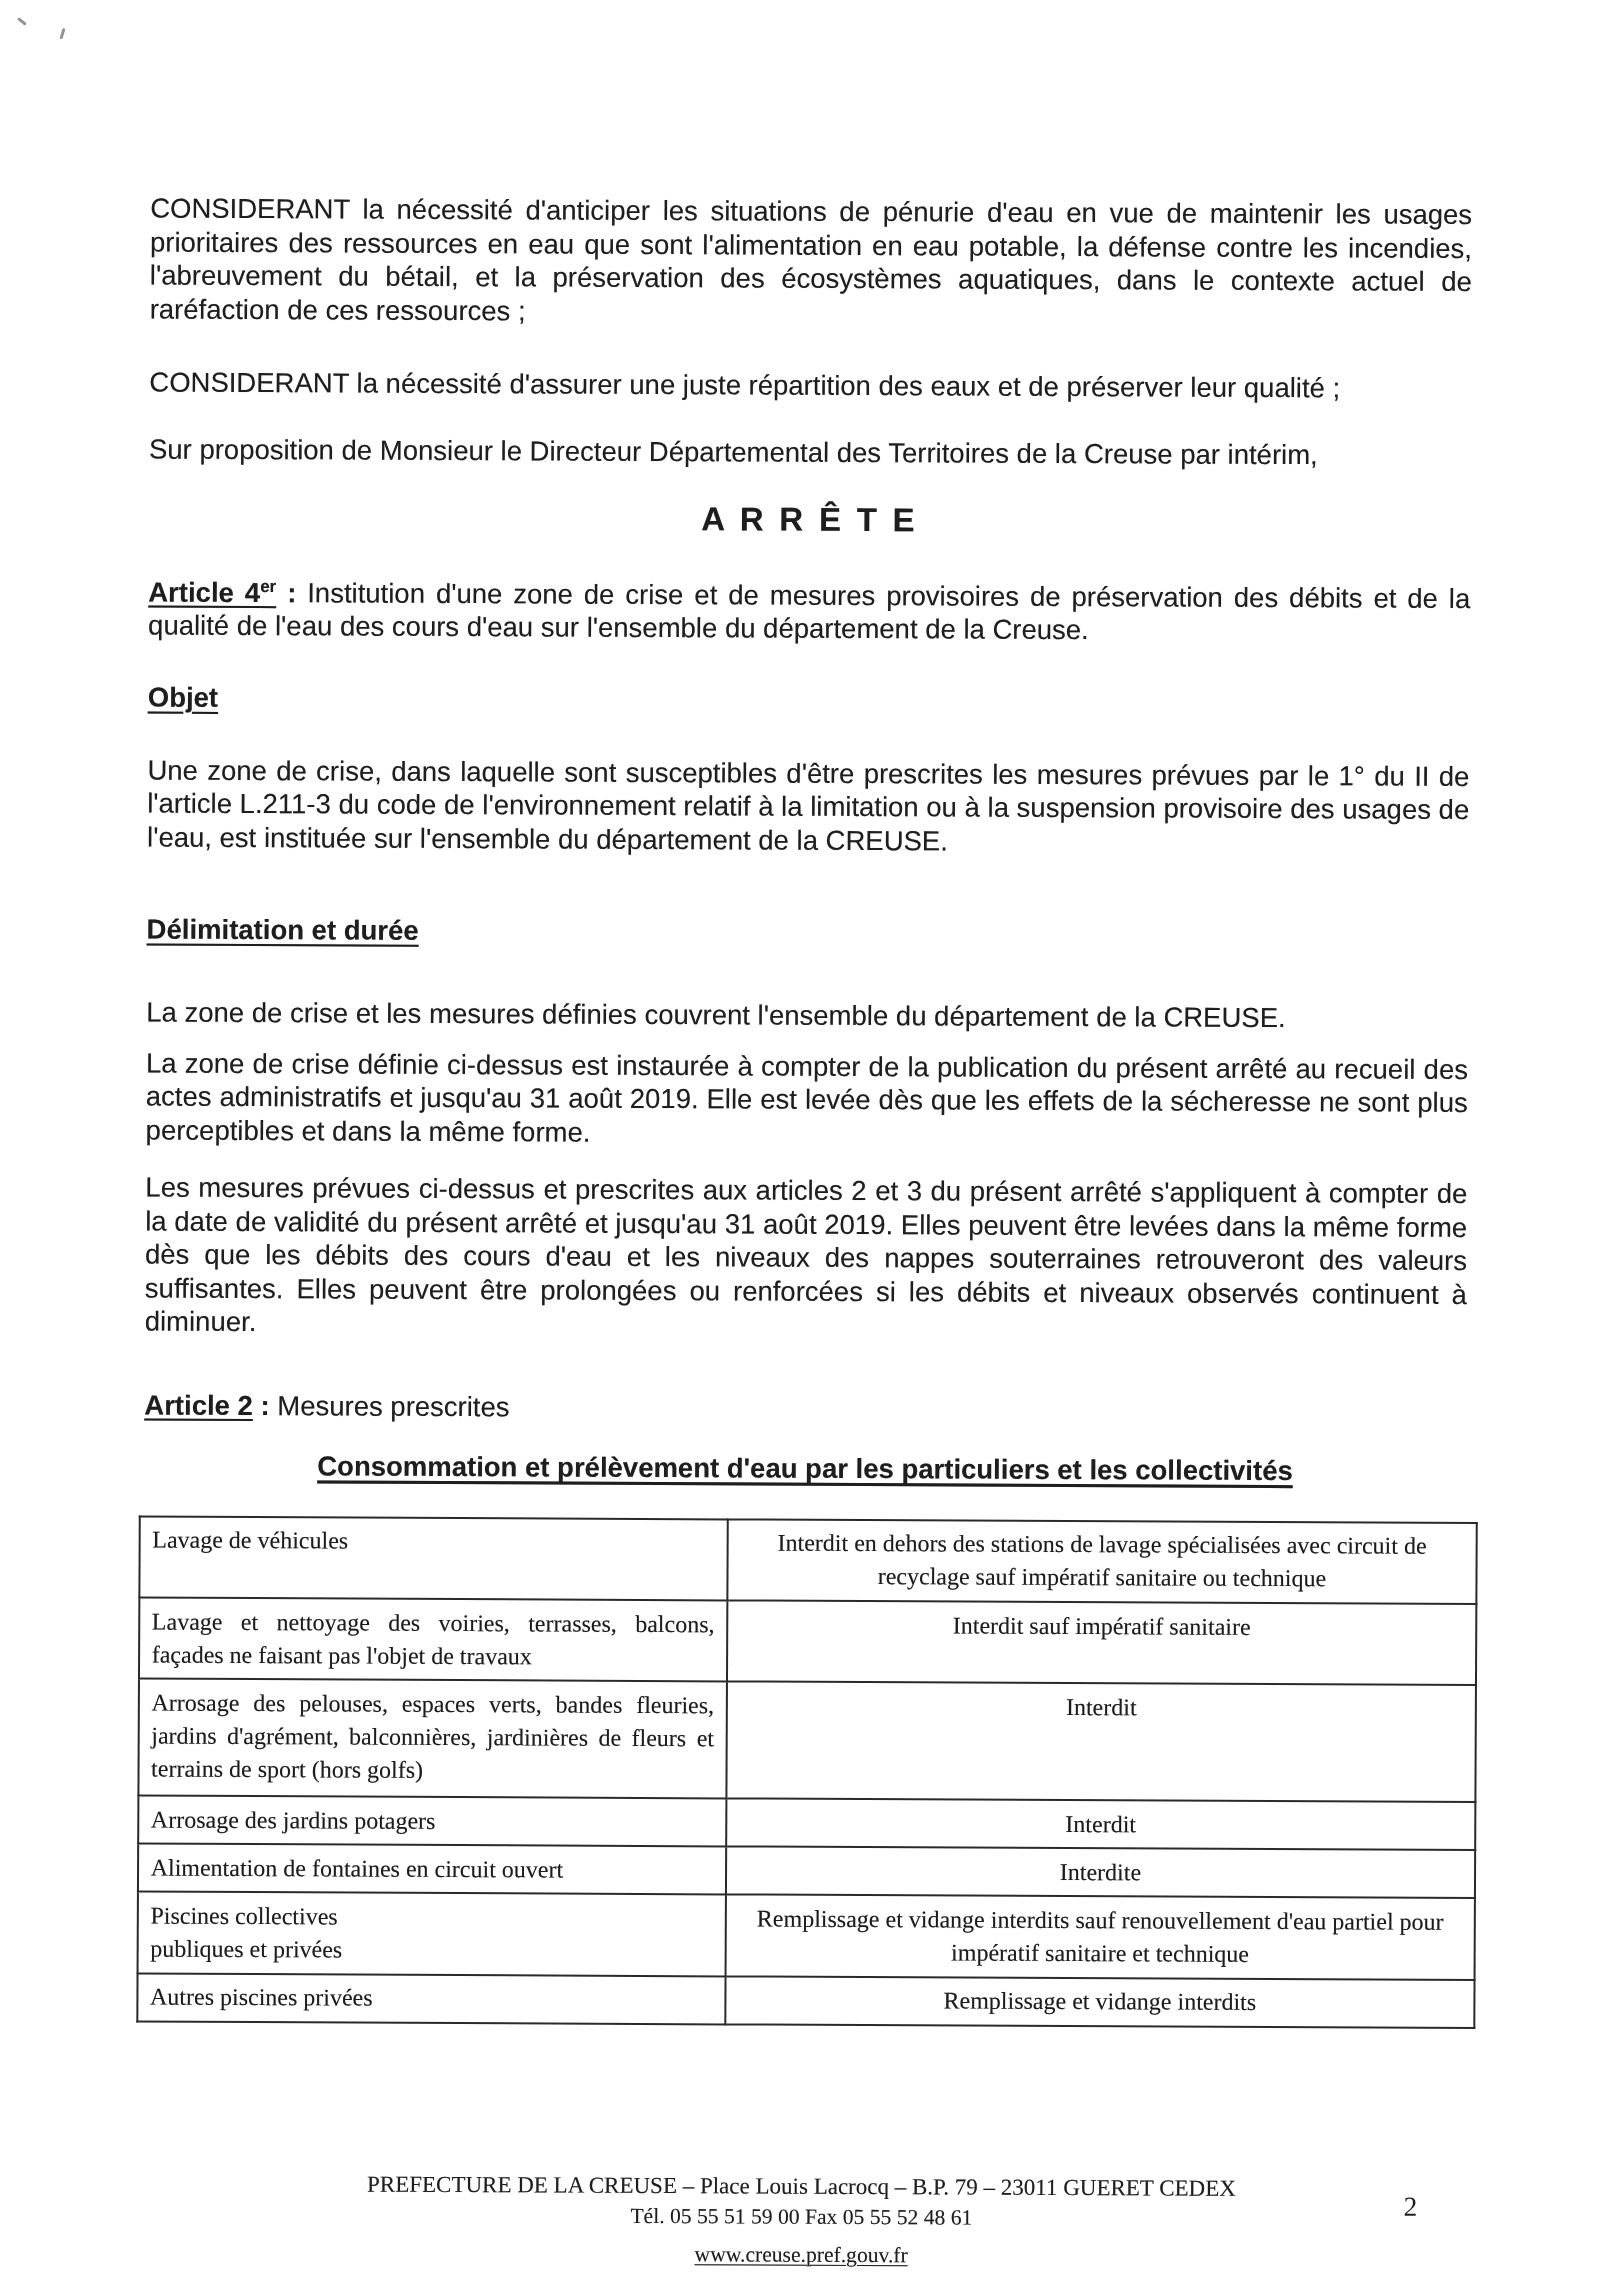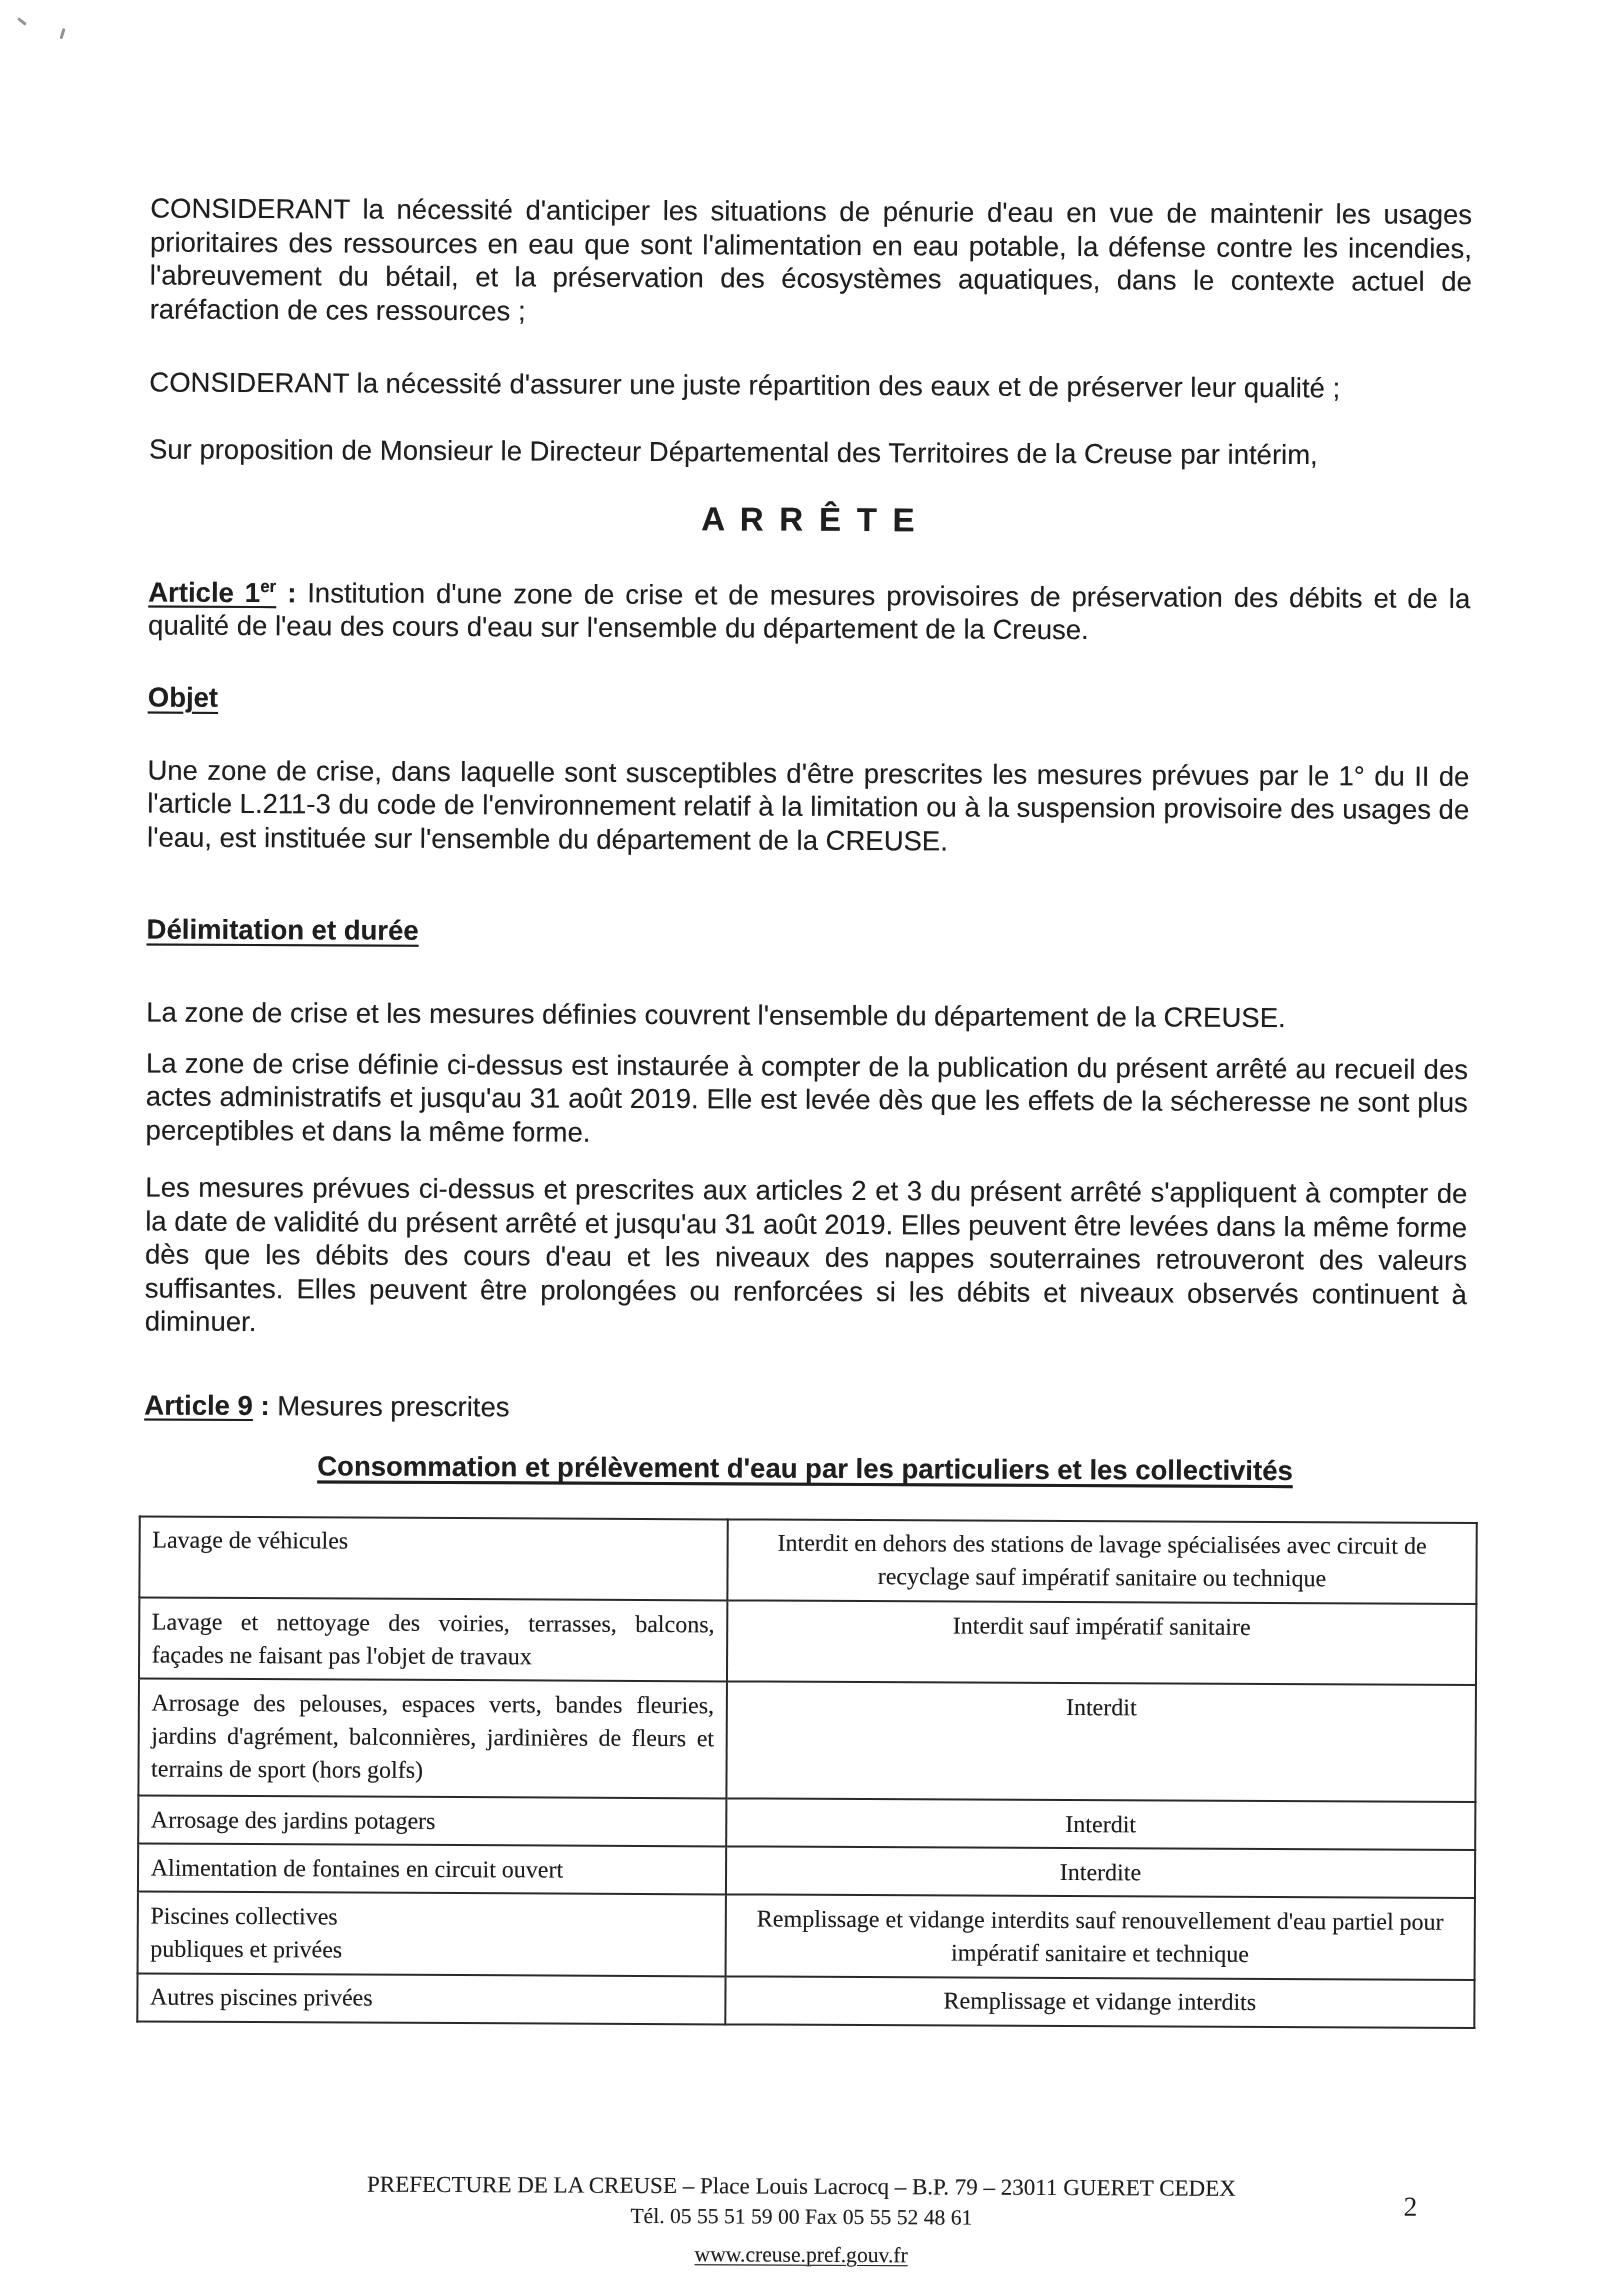--- a/index.html
+++ b/index.html
@@ -127,37 +127,37 @@
 
     <p class="body just" style="margin-top:191px">CONSIDERANT la nécessité d'anticiper les situations de pénurie d'eau en vue de maintenir les usages prioritaires des ressources en eau que sont l'alimentation en eau potable, la défense contre les incendies, l'abreuvement du bétail, et la préservation des écosystèmes aquatiques, dans le contexte actuel de raréfaction de ces ressources ;</p>
 
     <p class="body oneline" style="margin-top:40px">CONSIDERANT la nécessité d'assurer une juste répartition des eaux et de préserver leur qualité ;</p>
 
     <p class="body oneline" style="margin-top:33px">Sur proposition de Monsieur le Directeur Départemental des Territoires de la Creuse par intérim,</p>
 
     <h1 class="arrete" style="margin-top:31px">A R R Ê T E</h1>
 
     <p class="body just" style="margin-top:39px">
-      <span class="bold u3"><span>Article 1</span><sup class="ord">er</sup></span><span class="bold"> : </span><span>Institution d'une zone de crise et de mesures provisoires de préservation des débits et de la qualité de l'eau des cours d'eau sur l'ensemble du département de la Creuse.</span>
+      <span class="bold u3"><span>Article 4</span><sup class="ord">er</sup></span><span class="bold"> : </span><span>Institution d'une zone de crise et de mesures provisoires de préservation des débits et de la qualité de l'eau des cours d'eau sur l'ensemble du département de la Creuse.</span>
     </p>
 
     <h2 class="subhead" style="margin-top:38px">Objet</h2>
 
     <p class="body just" style="margin-top:39px">Une zone de crise, dans laquelle sont susceptibles d'être prescrites les mesures prévues par le 1° du II de l'article L.211-3 du code de l'environnement relatif à la limitation ou à la suspension provisoire des usages de l'eau, est instituée sur l'ensemble du département de la CREUSE.</p>
 
     <h2 class="subhead" style="margin-top:59px">Délimitation et durée</h2>
 
     <p class="body oneline" style="margin-top:49px">La zone de crise et les mesures définies couvrent l'ensemble du département de la CREUSE.</p>
 
     <p class="body just" style="margin-top:17.7px">La zone de crise définie ci-dessus est instaurée à compter de la publication du présent arrêté au recueil des actes administratifs et jusqu'au 31 août 2019. Elle est levée dès que les effets de la sécheresse ne sont plus perceptibles et dans la même forme.</p>
 
     <p class="body just" style="margin-top:23.6px">Les mesures prévues ci-dessus et prescrites aux articles 2 et 3 du présent arrêté s'appliquent à compter de la date de validité du présent arrêté et jusqu'au 31 août 2019. Elles peuvent être levées dans la même forme dès que les débits des cours d'eau et les niveaux des nappes souterraines retrouveront des valeurs suffisantes. Elles peuvent être prolongées ou renforcées si les débits et niveaux observés continuent à diminuer.</p>
 
     <p class="body" style="margin-top:50px">
-      <span class="bold u3">Article 9</span><span class="bold"> : </span><span>Mesures prescrites</span>
+      <span class="bold u3">Article 2</span><span class="bold"> : </span><span>Mesures prescrites</span>
     </p>
 
     <p class="subtitle" style="margin-top:27px">Consommation et prélèvement d'eau par les particuliers et les collectivités</p>
 
     <table class="measures" style="margin-top:32px">
       <tbody>
         <tr style="height:80px">
           <td class="c-usage">Lavage de véhicules</td>
           <td class="c-measure">Interdit en dehors des stations de lavage spécialisées avec circuit de recyclage sauf impératif sanitaire ou technique</td>
         </tr>

